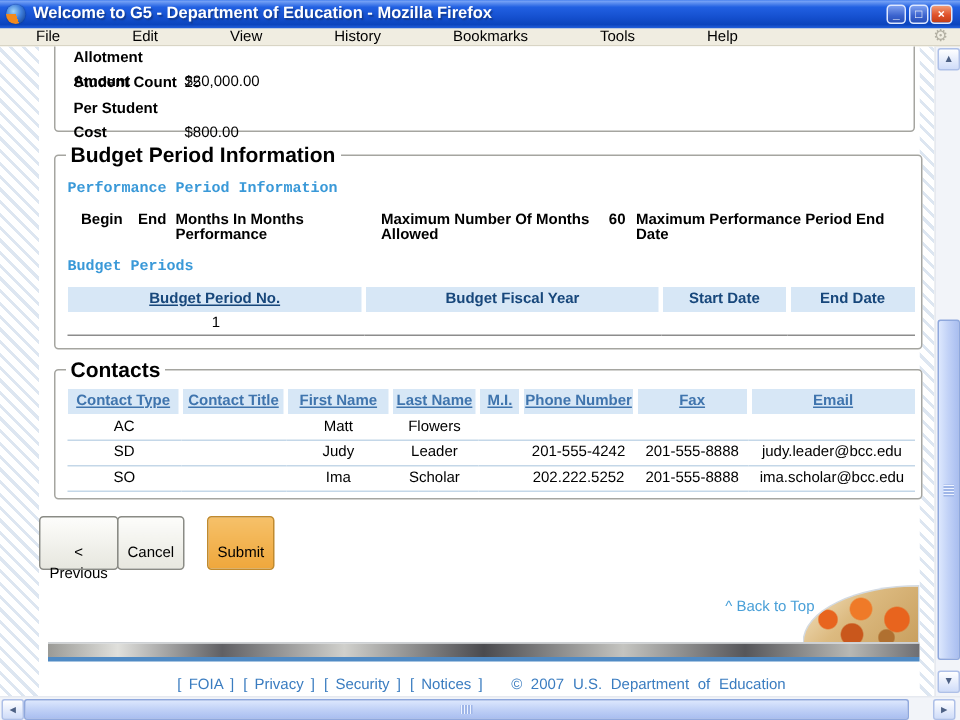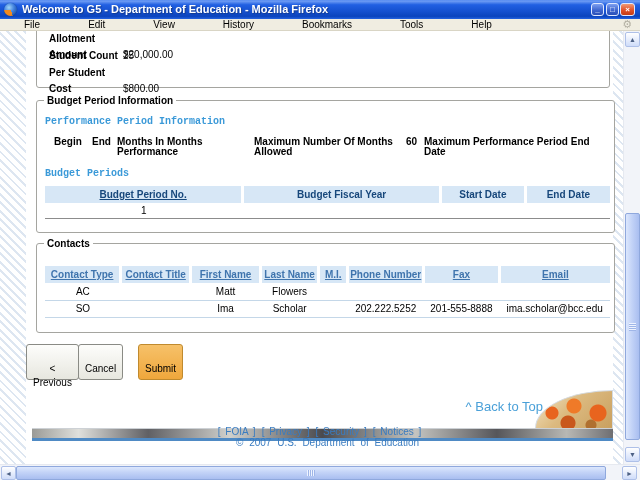--- a/index.html
+++ b/index.html
@@ -33,21 +33,21 @@
   .viewport { position:absolute; top:31px; left:0; width:623px; height:433px; background:#fff; overflow:hidden; }
   .stripe { position:absolute; top:0; height:433px;
     background:repeating-linear-gradient(45deg,#ffffff 0 4px,#dde6f1 4px 6px); }
   .stripe-left { left:0; width:26px; }
   .stripe-right { left:613px; width:10px; }
   .page { position:absolute; left:26px; top:0; width:587px; height:433px; background:#fff; }
 
   
   .fs { position:absolute; left:10px; width:574px; border:1px solid #a5a5a0; border-radius:3px; background:#fff; }
   fieldset.fs { padding:0 4px; }
-  legend { font-size:10px; font-weight:bold; color:#000; padding:0 3px; margin-left:3px; }
+  legend { font-size:14px; font-weight:bold; color:#000; padding:0 3px; margin-left:3px; }
   .fs-summary { top:-12px; height:69px; padding:11px 0 0 12px; }
   .fs-budget { top:64px; height:138px; }
   .fs-contacts { top:207px; height:95px; }
 
   .sum-row { height:16px; margin-bottom:1px; font-size:10px; line-height:16px; }
   .sum-label { display:inline-block; width:74px; font-weight:bold; }
   .sum-value { display:inline-block; }
 
   .blue-head { font-size:10px; font-weight:bold; color:#3a99d8; margin:10px 0 0 4px;font-family:Liberation Mono, monospace; }
   .blue-head2 { margin-top:3px; }
@@ -58,49 +58,49 @@
   .f-maxv { left:358px; width:18px; text-align:right; }
   .f-maxend { left:383px; width:178px; }
 
   
   table { border-collapse:collapse; table-layout:fixed; width:565px; margin:7px 0 0 4px; font-size:10px; }
   th { background:#d7e7f6; color:#17477b; font-weight:bold; height:17px; text-align:center;
        border-left:3px solid #fff; overflow:hidden; white-space:nowrap; }
   th:first-child { border-left:none;text-decoration:underline; }
   td { height:15px; text-align:center; color:#000; overflow:hidden; white-space:nowrap; }
   .tbl-budget tbody td { border-bottom:1px solid #8c8c8c; }
-  .tbl-contacts { margin-top:17px; }
+  .tbl-contacts { margin-top:5px; }
   .tbl-contacts th { color:#3f74ad; text-decoration:underline; cursor:pointer; }
   .tbl-contacts td { height:17px; border-bottom:1px solid #c4d7e8; }
 
   
   .actions { position:absolute; top:313px; left:0; height:18px; }
   .btn { position:absolute; top:0; height:17px; font-size:10px; line-height:14px; padding:17px 6px;
     background:linear-gradient(180deg,#fdfdfb,#e7e7df); border:1px solid #8a8b85; border-radius:3px;
     color:#000; cursor:pointer; font-family:inherit; }
   .btn-prev { left:0px; } .btn-cancel { left:52px; }
   .btn-submit { left:112px; background:linear-gradient(180deg,#f6c169,#efa73c); border:1px solid #c08a2e; }
 
   
-  .back-top { position:absolute; top:368px; right:70px; font-size:13px; color:#4aa0d8; cursor:pointer; }
+  .back-top { position:absolute; top:368px; right:70px; font-size:10px; color:#4aa0d8; cursor:pointer; }
   .chairs { position:absolute; right:0; top:359px; width:78px; height:38px;
     border:1px solid #d3dae2; border-bottom:none; border-top-left-radius:100% 100%;
     background:
       radial-gradient(circle at 16px 22px, #e8641e 0 6px, rgba(0,0,0,0) 7px),
       radial-gradient(circle at 38px 15px, #ef7a28 0 7px, rgba(0,0,0,0) 8px),
       radial-gradient(circle at 62px 22px, #e8641e 0 8px, rgba(0,0,0,0) 9px),
       radial-gradient(circle at 32px 32px, #c9571c 0 7px, rgba(0,0,0,0) 8px),
       radial-gradient(circle at 55px 34px, #b07030 0 5px, rgba(0,0,0,0) 6px),
       linear-gradient(135deg,#f5e7c9,#dcba80 45%,#c9a05f); }
   .deco-bar { position:absolute; left:6px; right:0; top:397px; height:10px; border-top:1px solid #cdd1d5;
     background:linear-gradient(90deg,#9a9a96,#e0e0dc 8%,#606064 20%,#d0d0cc 34%,#4a4a4e 50%,#c4c4c0 66%,#56565a 80%,#b8b8b4 92%,#6e6e72); }
   .deco-blue { position:absolute; left:6px; right:0; top:407px; height:3px; background:#4f8ac4; }
 
-  .footer { position:absolute; top:400px; left:0; width:100%; height:12px; display:flex;
-    justify-content:center; align-items:center; font-size:10px; color:#3a7cc0;flex-direction:column; }
+  .footer { position:absolute; top:419px; left:0; width:100%; height:12px; display:flex;
+    justify-content:center; align-items:center; font-size:10px; color:#3a7cc0; }
   .flink { margin:0 3px; cursor:pointer; word-spacing:2px; }
   .copyright { margin-left:16px; word-spacing:3px; }
 
   
   .sb-v { position:absolute; left:623px; top:31px; width:17px; height:433px; background:#f2f4f9;
     border-left:1px solid #e6e9f0; }
   .sb-h { position:absolute; left:0; top:464px; width:640px; height:16px; background:#f2f4f9;
     border-top:1px solid #e6e9f0; }
   .sb-btn { position:absolute; background:linear-gradient(180deg,#ffffff,#cfdcf9);
     border:1px solid #aec0e8; border-radius:2px; color:#4d6185; font-size:7px; text-align:center; cursor:pointer; }
@@ -217,20 +217,30 @@
                 <td>AC</td>
                 <td></td>
                 <td>Matt</td>
                 <td>Flowers</td>
                 <td></td>
                 <td></td>
                 <td></td>
                 <td></td>
               </tr>
               <tr>
+                <td>SD</td>
+                <td></td>
+                <td>Judy</td>
+                <td>Leader</td>
+                <td></td>
+                <td>201-555-4242</td>
+                <td>201-555-8888</td>
+                <td>judy.leader@bcc.edu</td>
+              </tr>
+              <tr>
                 <td>SO</td>
                 <td></td>
                 <td>Ima</td>
                 <td>Scholar</td>
                 <td></td>
                 <td>202.222.5252</td>
                 <td>201-555-8888</td>
                 <td>ima.scholar@bcc.edu</td>
               </tr>
             </tbody>

